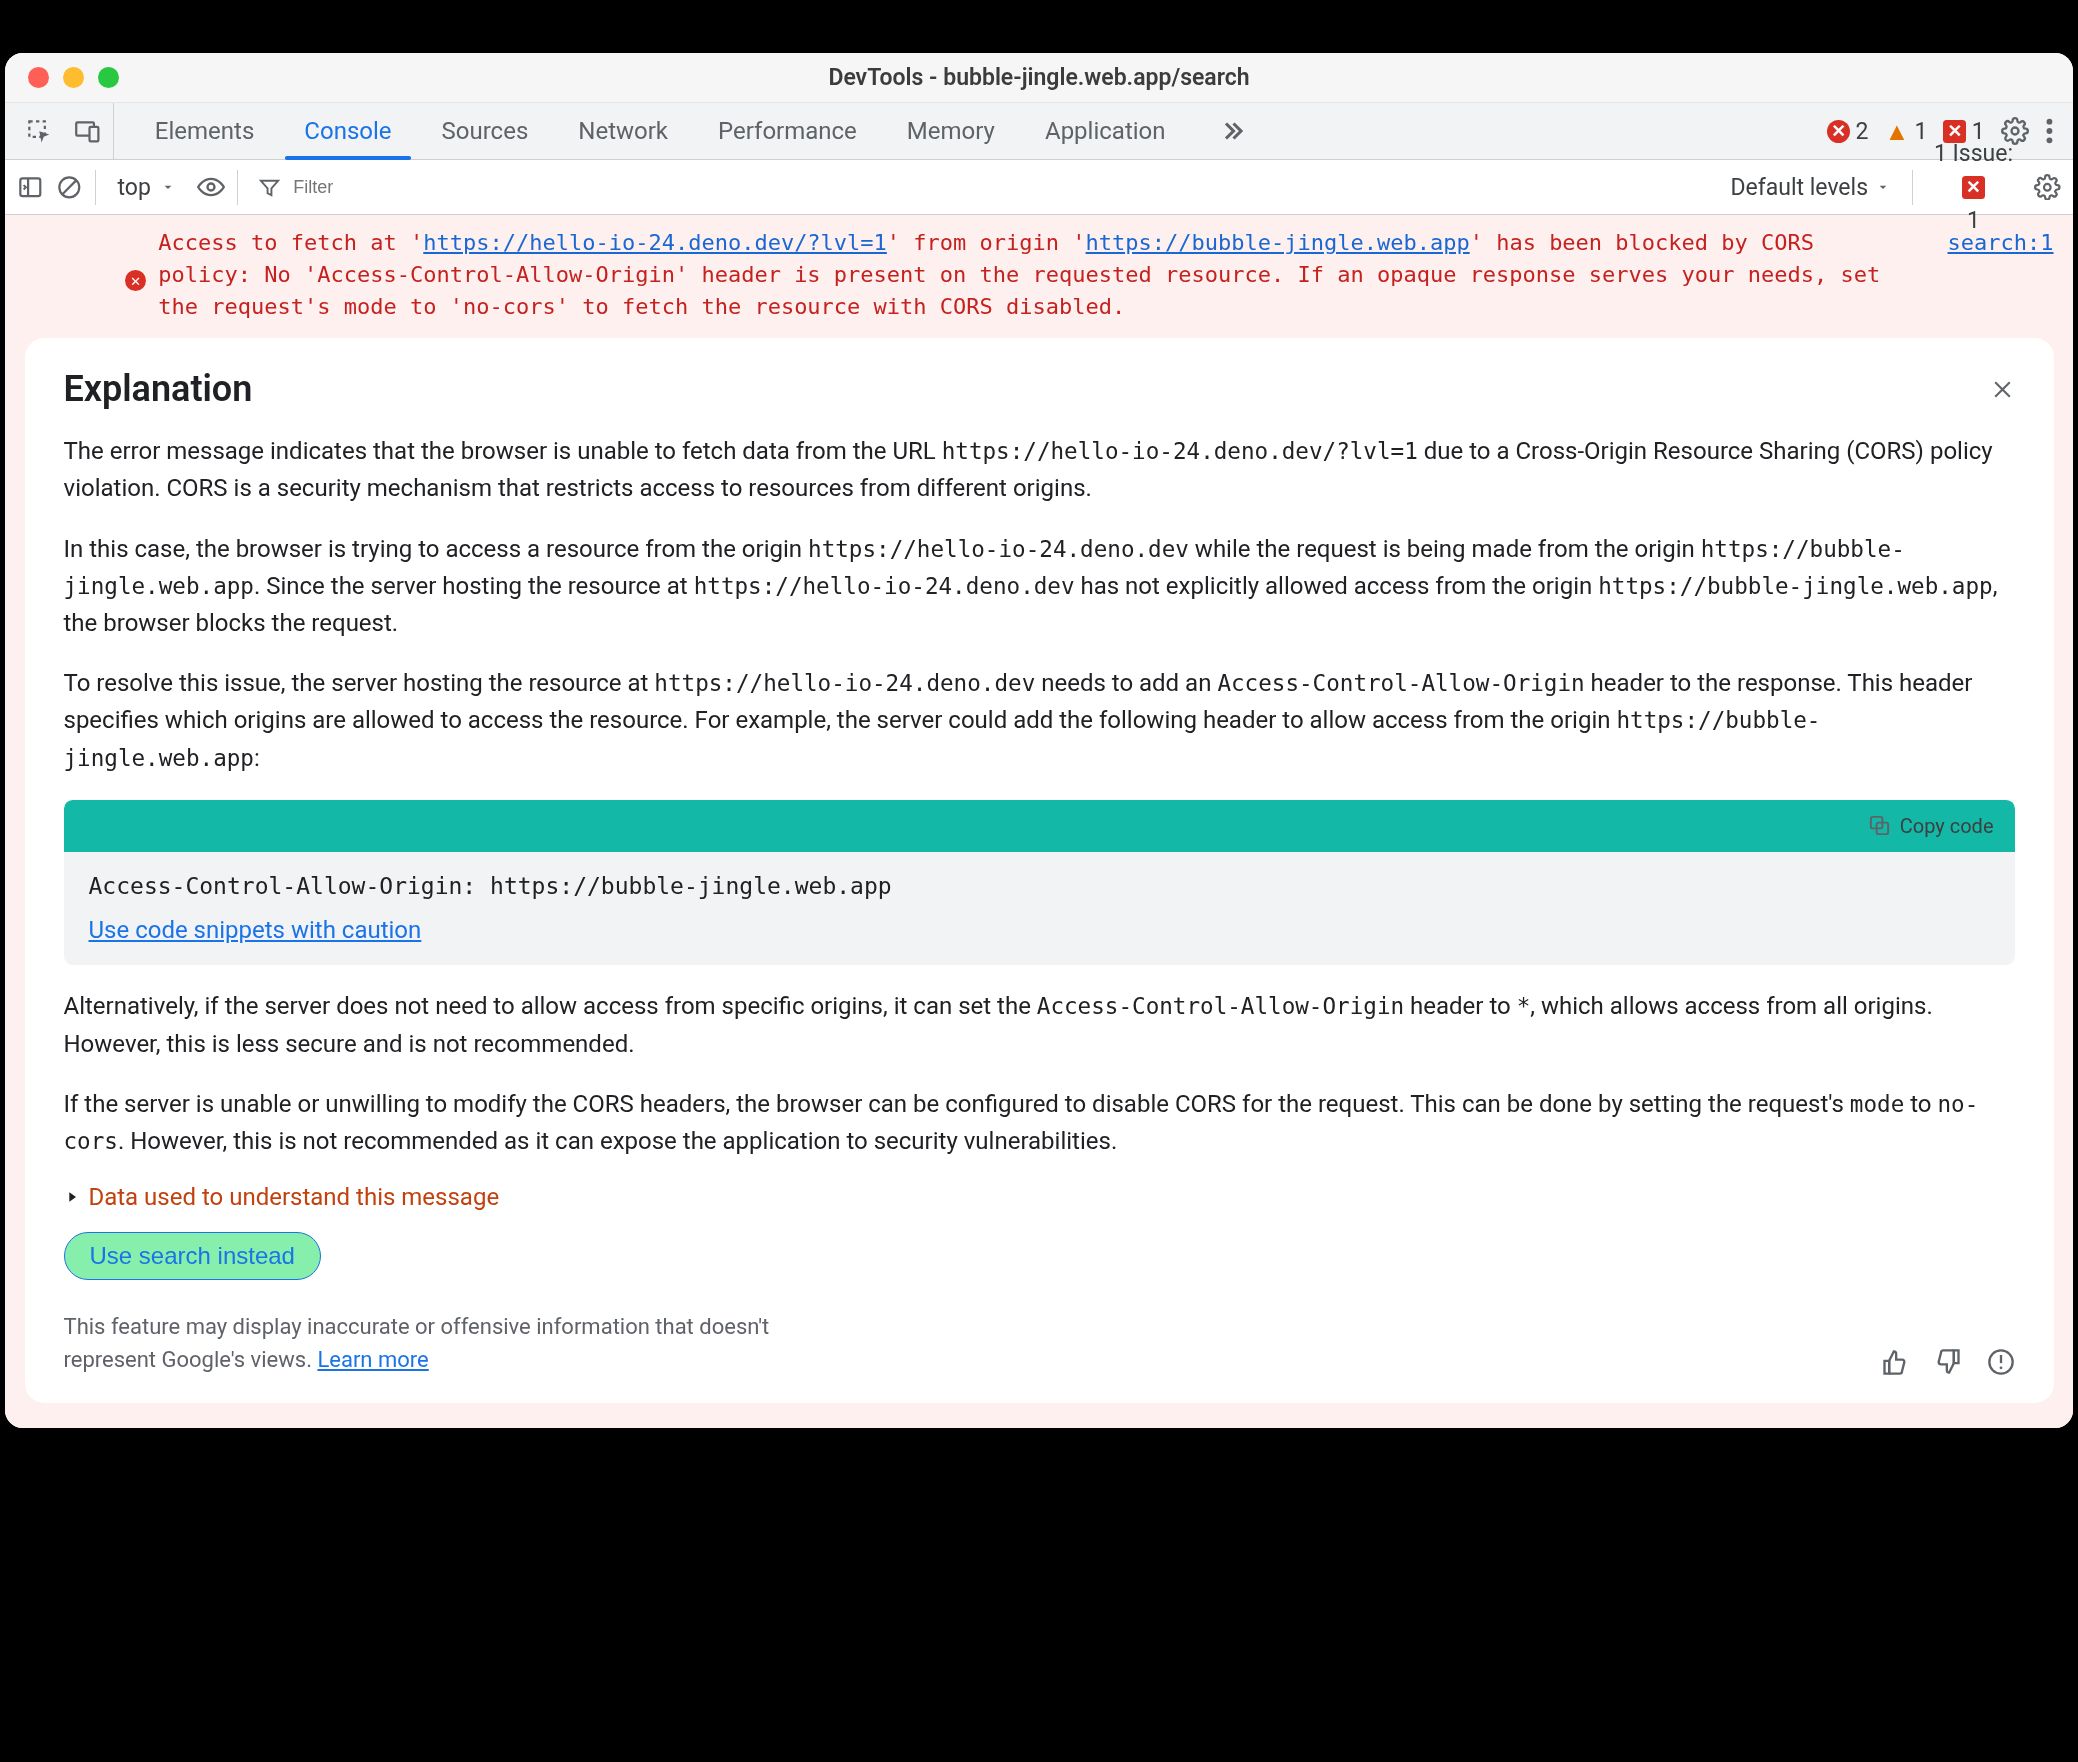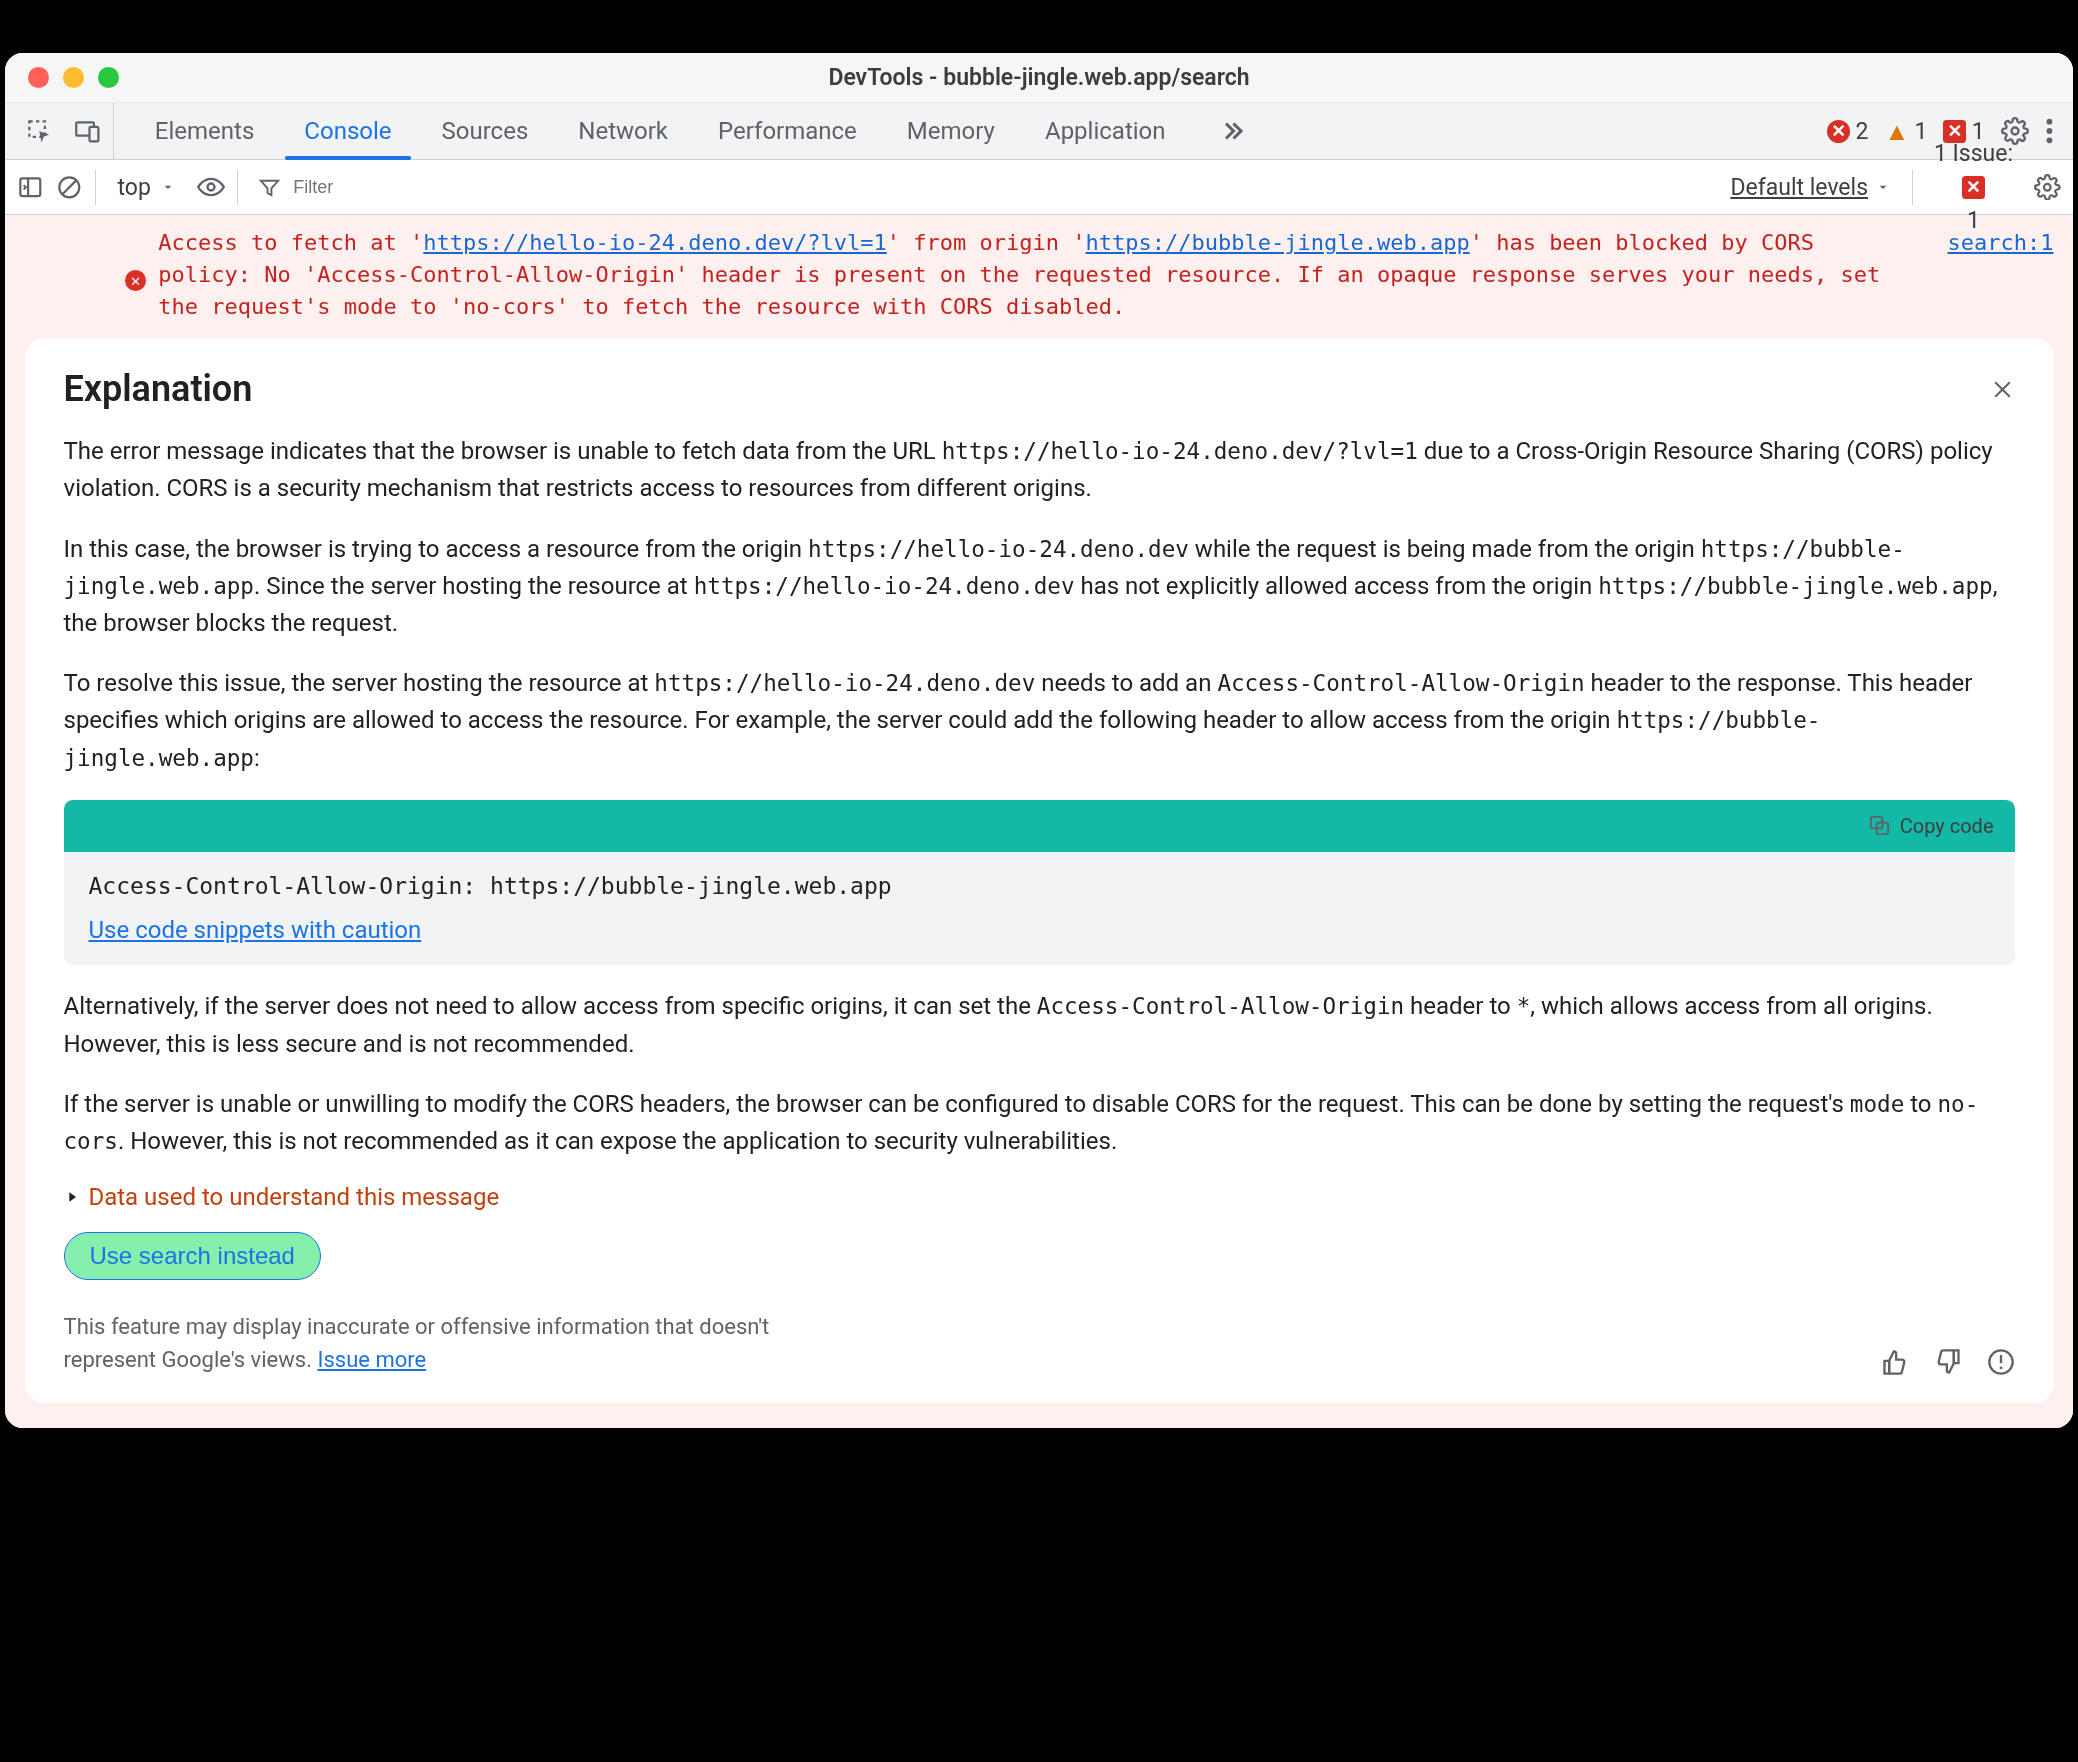--- a/index.html
+++ b/index.html
@@ -111,21 +111,21 @@
     padding: 0 8.9px;
   }
   .filter-wrap {
     display:flex;align-items:center;gap:10.6px;color:#5f6368;font-size:23px;
     padding: 0 7px;
   }
   .filter-input {
     border:none;outline:none;font-size:18px;color:#5f6368;background:transparent;width:124px;
   }
   .subbar-right { margin-left:auto; display:flex; align-items:center; gap:21px; font-size:23px; color:#3c4043;}
-  .levels { display:flex;align-items:center;gap:7px;text-decoration:underline;}
+  .levels { display:flex;align-items:center;gap:7px;}
   .issue-ct { display:flex;align-items:center;gap:8.9px;flex-direction:column;}
   .console-body {
     background:#fdf0ef;
     min-height: 177px;
     padding-bottom: 25px;
   }
   .error-msg {
     display:flex; align-items:flex-start;
     padding: 12.4px 19.5px 12.4px 14px;
     font-family: ui-monospace, Menlo, Monaco, Consolas, monospace;
@@ -388,21 +388,21 @@
       <div class="disclosure">
         <svg width="16" height="16" viewBox="0 0 24 24" fill="#202124">
             <path d="M8 5l10 7-10 7z"></path>
           </svg>
         <span>Data used to understand this message</span>
       </div>
 
       <button class="pill-btn">Use search instead</button>
 
       <div class="panel-footer">
-        <div class="disclaimer"><span>This feature may display inaccurate or offensive information that doesn't represent Google's views. </span><a href="#">Issue more</a></div>
+        <div class="disclaimer"><span>This feature may display inaccurate or offensive information that doesn't represent Google's views. </span><a href="#">Learn more</a></div>
         <div class="footer-actions">
           <span>
             <svg width="28" height="28" viewBox="0 0 24 24" fill="none" stroke="#5f6368" stroke-width="2">
                 <path d="M7 22V11"></path>
                 <path d="M7 11l4-8a2 2 0 0 1 2 2v5h5a2 2 0 0 1 2 2l-2 8a2 2 0 0 1-2 2H7"></path>
                 <path d="M3 11h4v11H3z"></path>
               </svg>
           </span>
           <span>
             <svg width="28" height="28" viewBox="0 0 24 24" fill="none" stroke="#5f6368" stroke-width="2">

